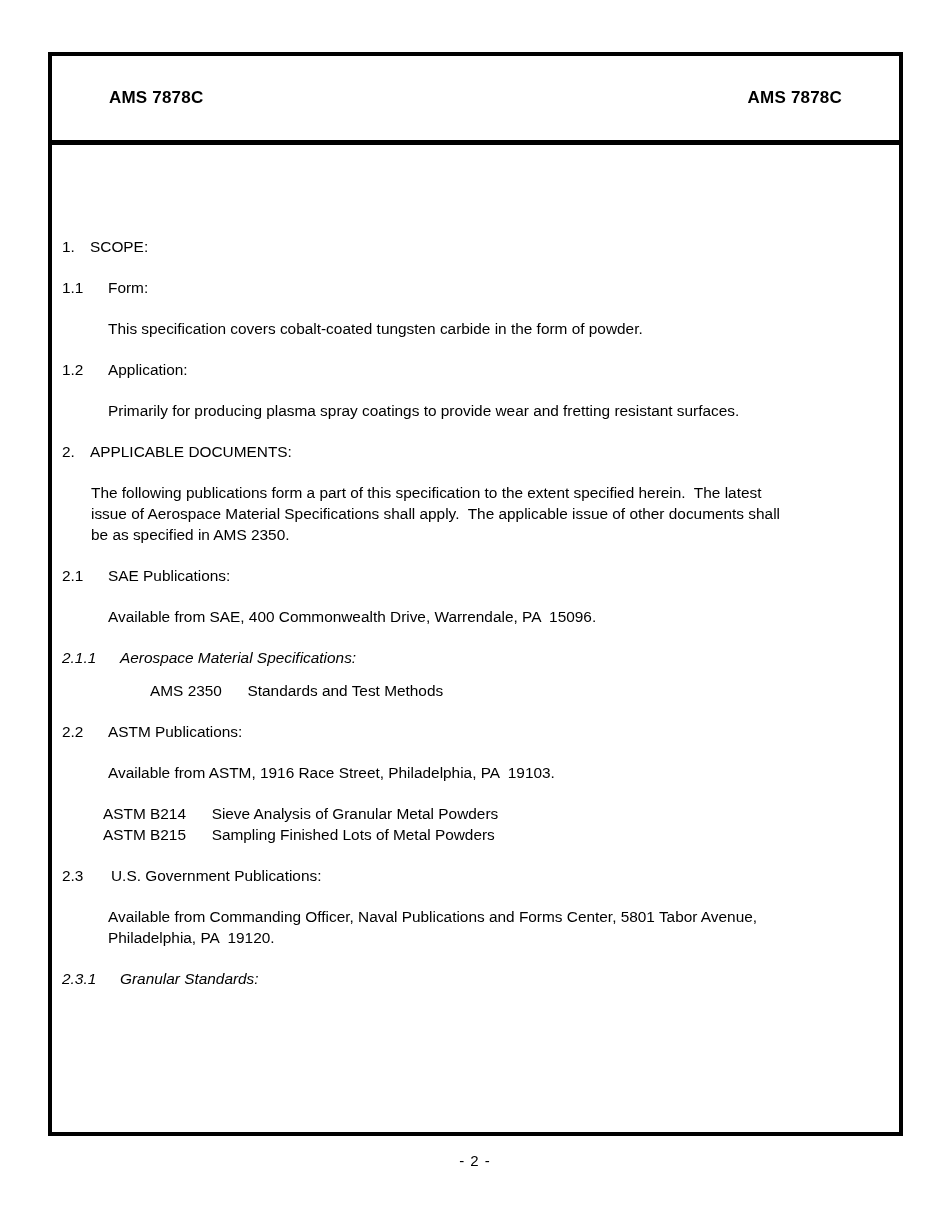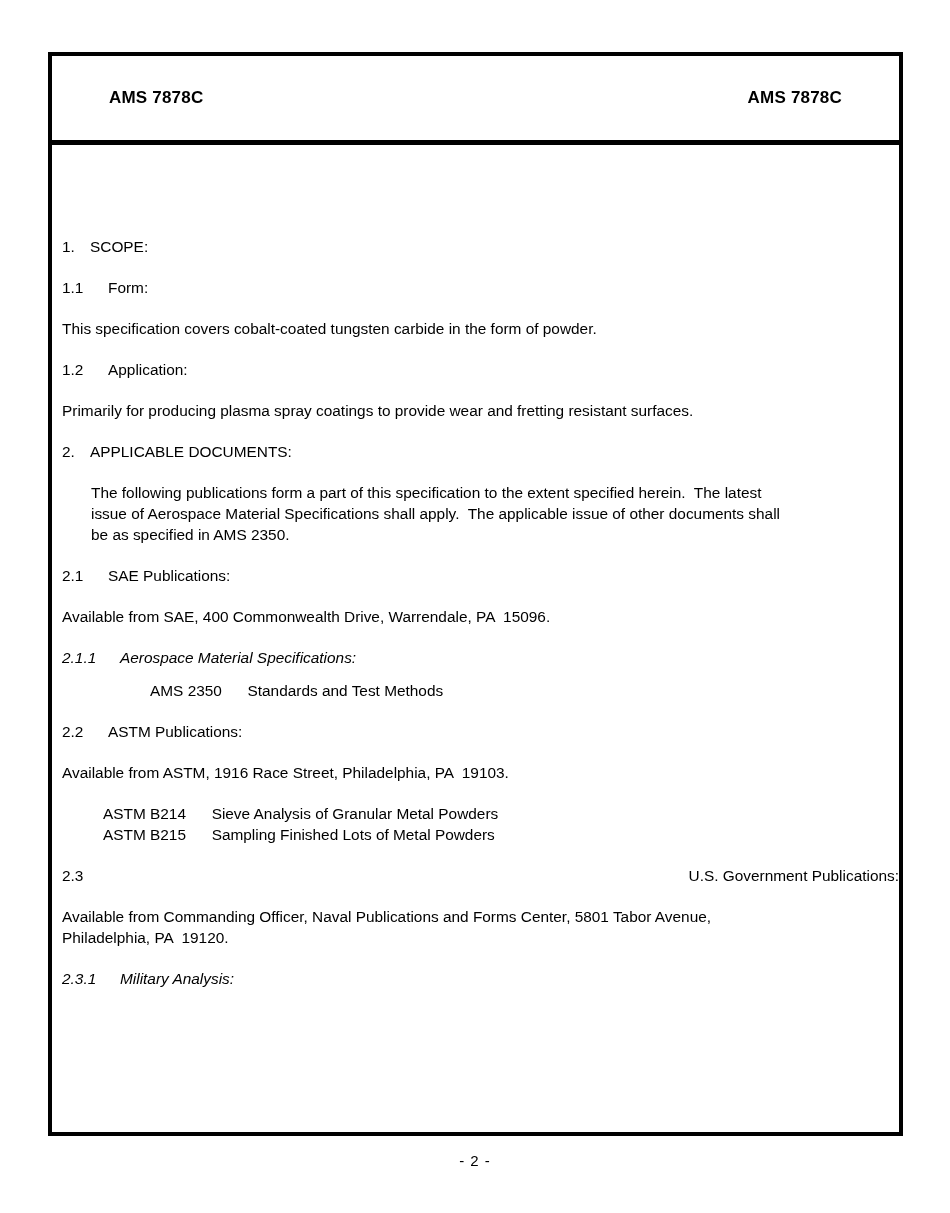--- a/index.html
+++ b/index.html
@@ -37,23 +37,23 @@
     font-size: 15.4px;
     line-height: 21px;
     white-space: pre-wrap;
   }
   .row { position: relative; margin: 0 0 20px 0; }
   .row.tight { margin-bottom: 12px; font-style: italic; }
   .row .num { position: absolute; left: 0; top: 0; }
   .row .txt { display: block; }
   .k-h1 .txt   { margin-left: 28px; }
   .k-h2 .txt   { margin-left: 46px; }
-  .k-h2.wide .txt { margin-left: 49px; text-align: right; }
+  .k-h2.wide .txt { margin-left: 49px; }
   .k-h3 .txt   { margin-left: 58px; }
-  .k-para      { }
+  .k-para      { margin-left: 46px; }
   .k-para-lead { margin-left: 29px; }
   .k-item      { margin-left: 41px; }
   .k-item3     { margin-left: 88px; }
   .footer {
     position: absolute;
     left: 0; top: 1152px; width: 100%;
     text-align: center;
     font-size: 15px;
     letter-spacing: 1px;
   }
@@ -69,19 +69,19 @@
       <span>AMS 7878C</span>
       <span>AMS 7878C</span>
     </div>
 
     <div class="doc-body">
       
     <div class="row k-h1"><span class="num">1.</span><span class="txt">SCOPE:</span></div><div class="row k-h2"><span class="num">1.1</span><span class="txt">Form:</span></div><div class="row k-para">This specification covers cobalt-coated tungsten carbide in the form of powder.</div><div class="row k-h2"><span class="num">1.2</span><span class="txt">Application:</span></div><div class="row k-para">Primarily for producing plasma spray coatings to provide wear and fretting resistant surfaces.</div><div class="row k-h1"><span class="num">2.</span><span class="txt">APPLICABLE DOCUMENTS:</span></div><div class="row k-para-lead">The following publications form a part of this specification to the extent specified herein.  The latest
 issue of Aerospace Material Specifications shall apply.  The applicable issue of other documents shall
 be as specified in AMS 2350.</div><div class="row k-h2"><span class="num">2.1</span><span class="txt">SAE Publications:</span></div><div class="row k-para">Available from SAE, 400 Commonwealth Drive, Warrendale, PA  15096.</div><div class="row k-h3 tight"><span class="num">2.1.1</span><span class="txt">Aerospace Material Specifications:</span></div><div class="row k-item3">AMS 2350      Standards and Test Methods</div><div class="row k-h2"><span class="num">2.2</span><span class="txt">ASTM Publications:</span></div><div class="row k-para">Available from ASTM, 1916 Race Street, Philadelphia, PA  19103.</div><div class="row k-item">ASTM B214      Sieve Analysis of Granular Metal Powders
 ASTM B215      Sampling Finished Lots of Metal Powders</div><div class="row k-h2 wide"><span class="num">2.3</span><span class="txt">U.S. Government Publications:</span></div><div class="row k-para">Available from Commanding Officer, Naval Publications and Forms Center, 5801 Tabor Avenue,
-Philadelphia, PA  19120.</div><div class="row k-h3 tight"><span class="num">2.3.1</span><span class="txt">Military Analysis:</span></div></div>
+Philadelphia, PA  19120.</div><div class="row k-h3 tight"><span class="num">2.3.1</span><span class="txt">Granular Standards:</span></div></div>
 
   </div>
 
   <div class="footer">- 2 -</div>
 
 </div>
 
 </body></html>

